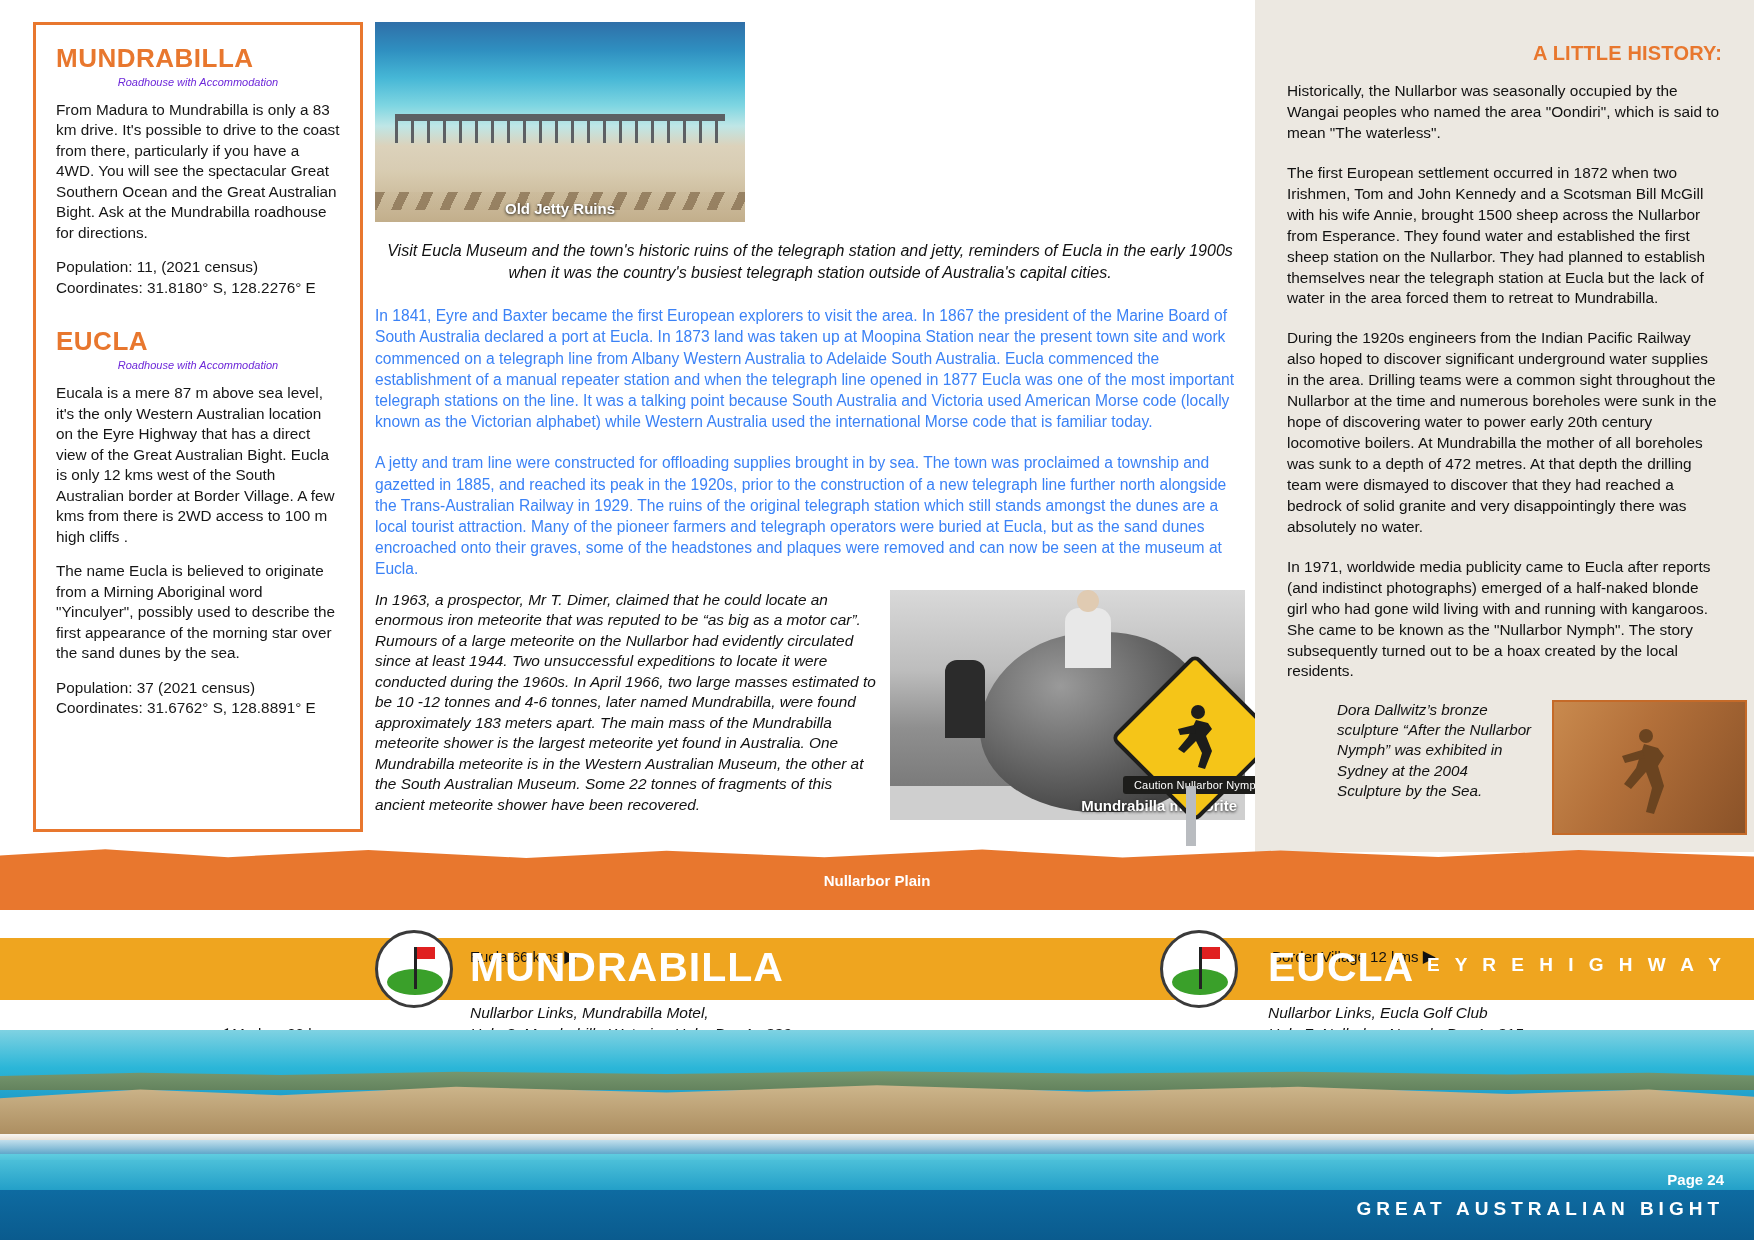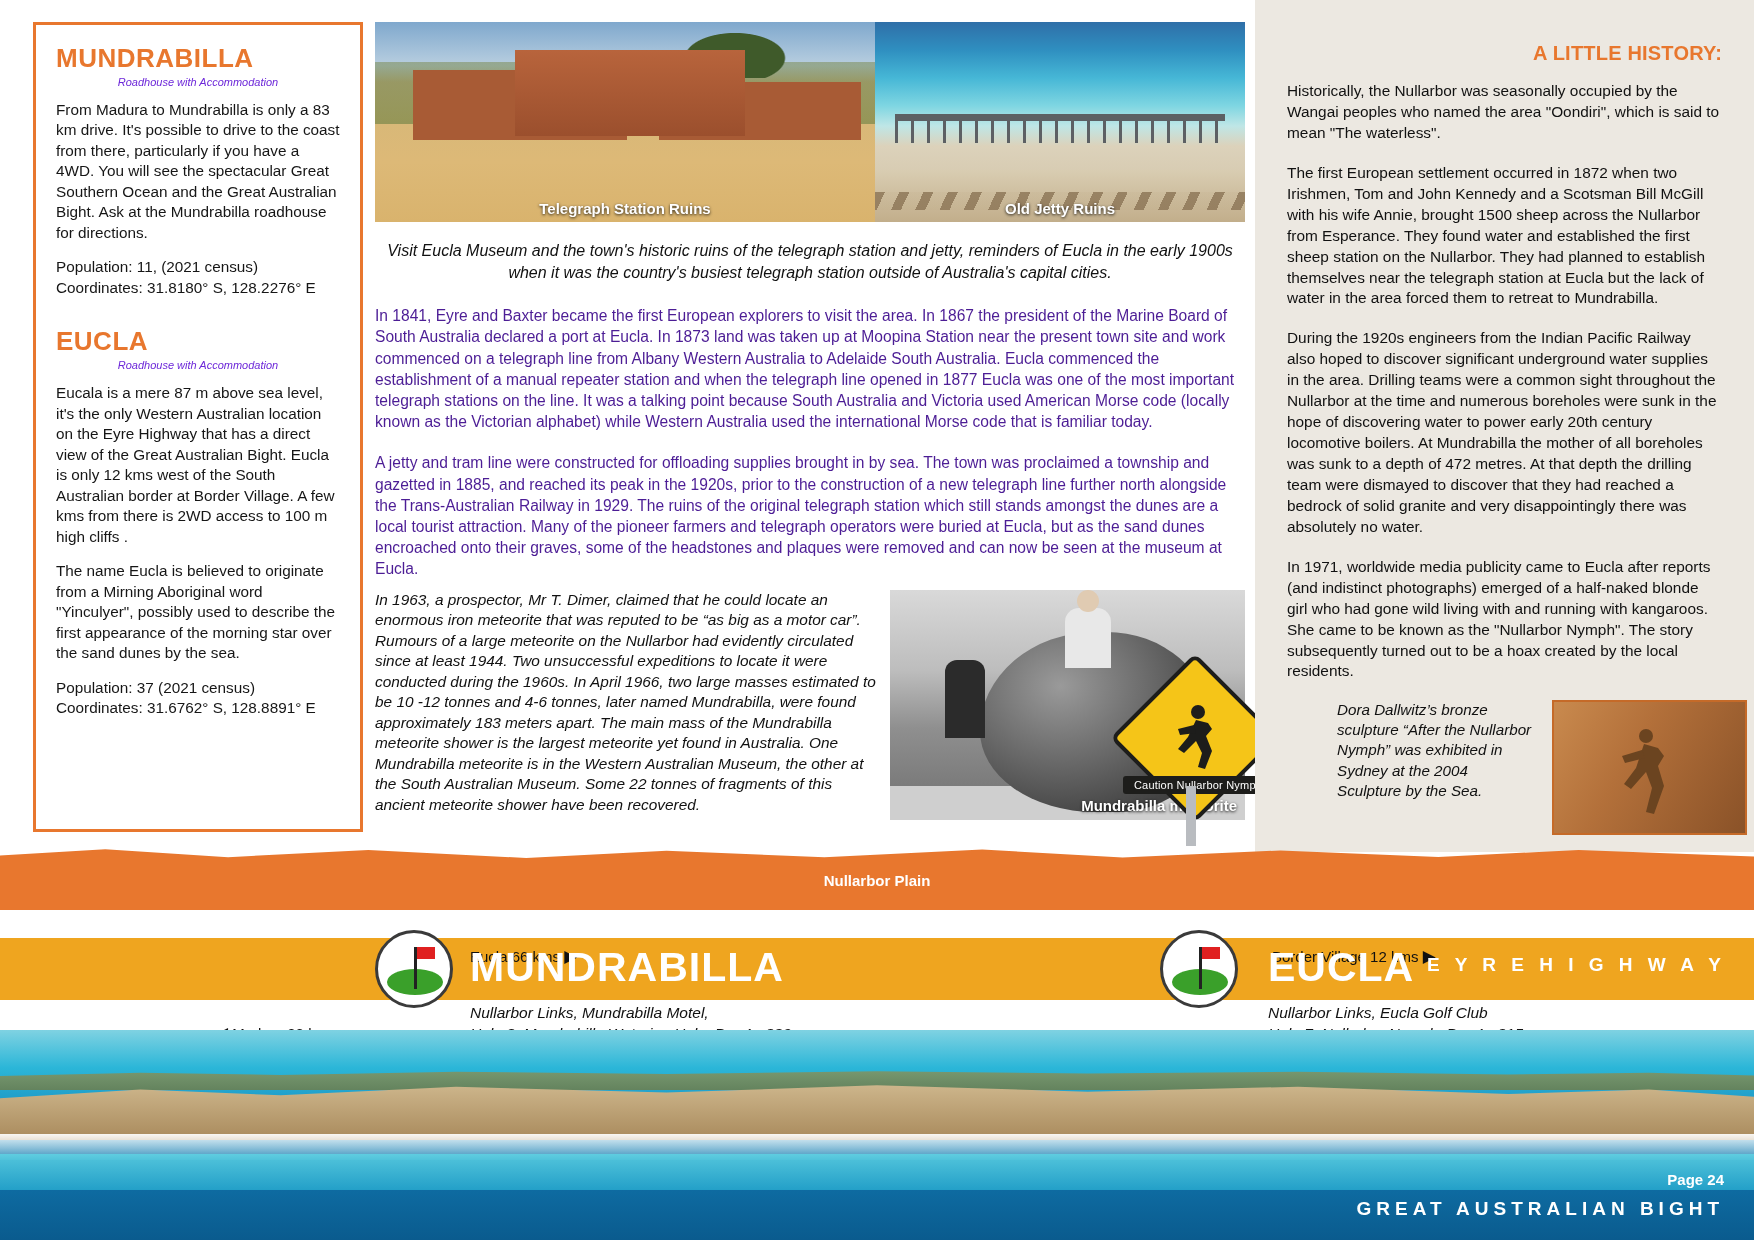--- a/index.html
+++ b/index.html
@@ -92,21 +92,21 @@
 
   
   .center-col {
     position:absolute; left:375px; top:240px; width:870px;
   }
   .lead-italic{
     font-style:italic; font-size:16px; line-height:1.35; text-align:center;
     color:#111; margin:0 0 22px 0;
   }
   .center-col p.body{
-    font-size:15.6px; line-height:1.36; color:#4c1d95; margin:0 0 20px 0;
+    font-size:15.6px; line-height:1.36; color:#3b82f6; margin:0 0 20px 0;
   }
 
   
   .met-wrap{
     position:absolute; left:375px; top:590px; width:870px; height:245px;
   }
   .met-text{
     position:absolute; left:0; top:0; width:505px;
     font-style:italic; font-size:15.4px; line-height:1.33; color:#111;
   }
@@ -298,24 +298,20 @@
       <div class="town-title">EUCLA</div>
       <div class="town-sub">Roadhouse with Accommodation</div>
       <p>Eucala is a mere 87 m above sea level, it's the only Western Australian location on the Eyre Highway that has a direct view of the Great Australian Bight. Eucla is only 12 kms west of the South Australian border at Border Village. A few kms from there is 2WD access to 100 m high cliffs .</p>
       <p>The name Eucla is believed to originate from a Mirning Aboriginal word "Yinculyer",  possibly  used to describe the first appearance of the morning star over the sand dunes by the sea.</p>
       <p class="tight">Population: 37 (2021 census)</p>
       <p>Coordinates: 31.6762° S, 128.8891° E</p>
     </div>
   </div>
 
   <div class="photo-row">
-    <div class="photo ph-ruins">
-      <div class="ruin-tree"></div>
-      <div class="cap">Telegraph Station Ruins</div>
-    </div>
     <div class="photo ph-jetty">
       <div class="jetty-line"></div>
       <div class="jetty-posts"></div>
       <div class="jetty-beach"></div>
       <div class="jetty-weed"></div>
       <div class="cap">Old Jetty Ruins</div>
     </div>
   </div>
 
   <div class="center-col">

